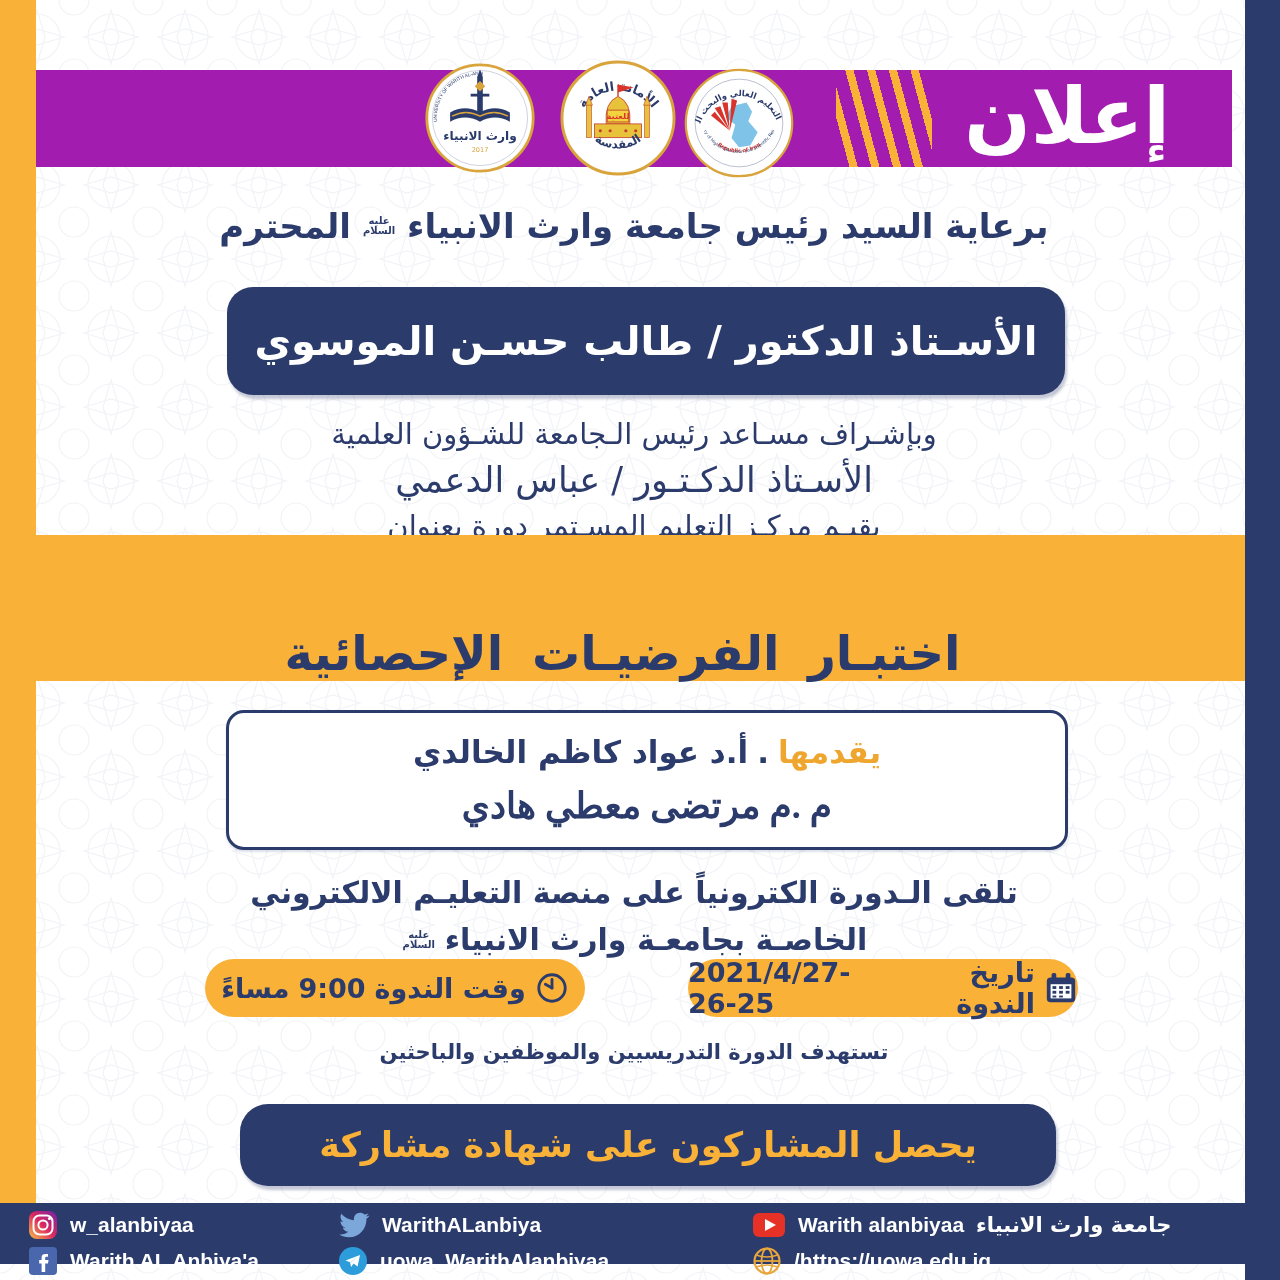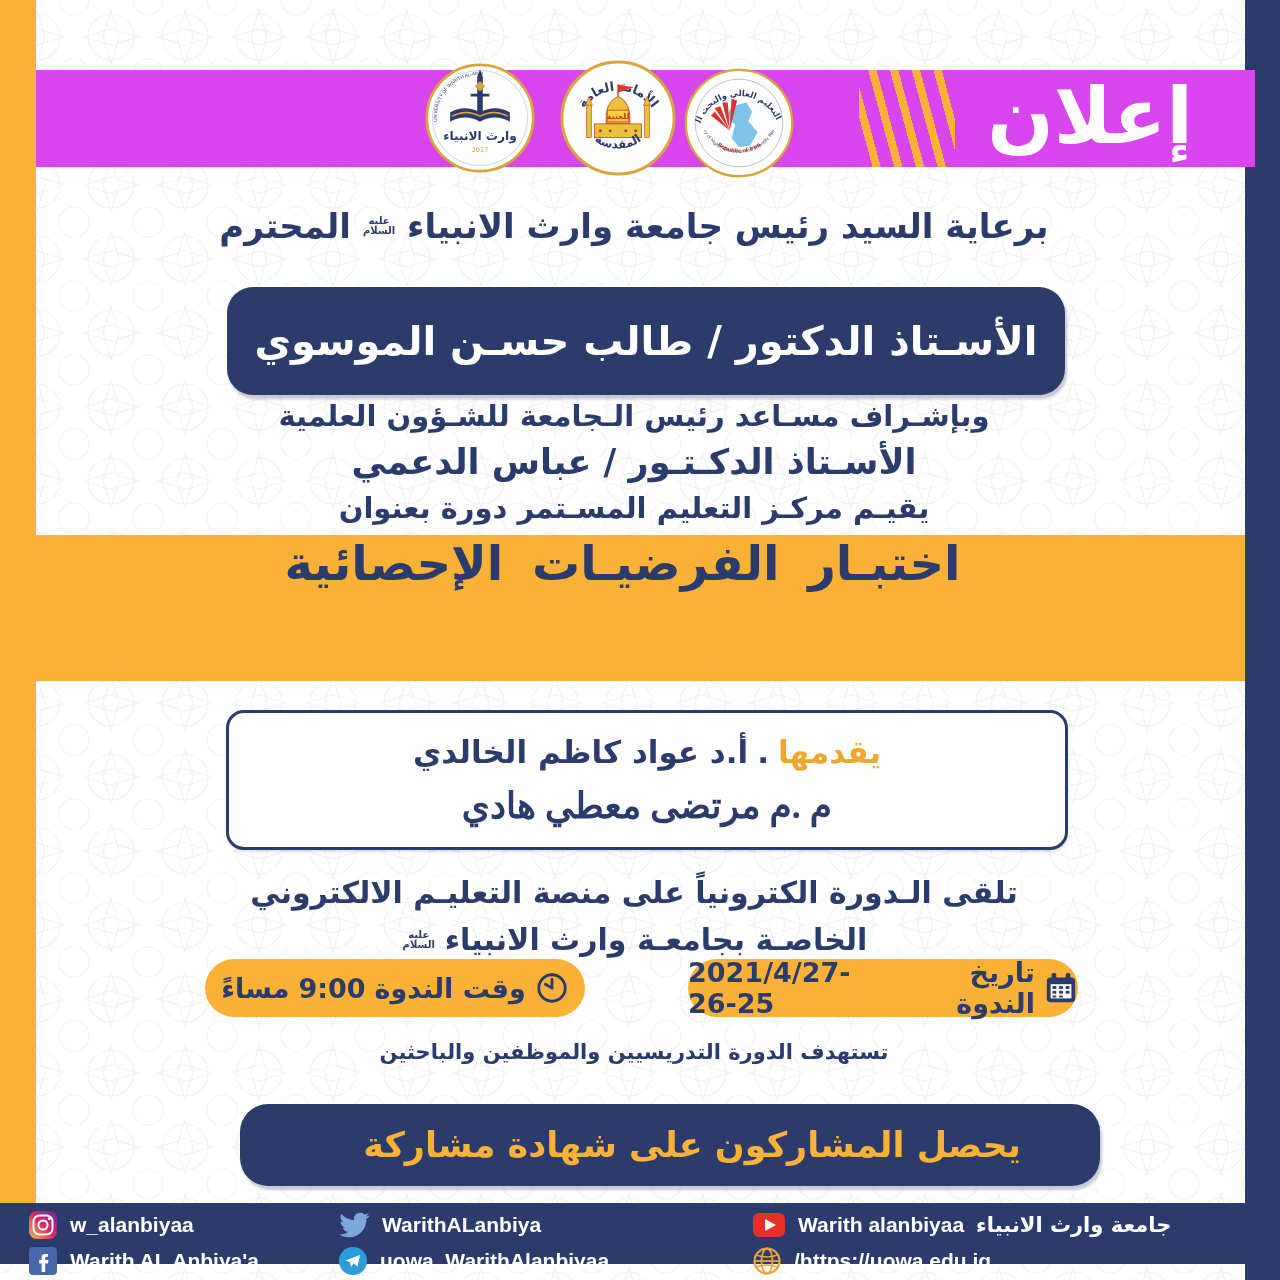--- a/index.html
+++ b/index.html
@@ -5,45 +5,45 @@
   html,body{margin:0;padding:0;background:#e8e8e8;}
   .page{position:relative;width:1280px;height:1280px;overflow:hidden;background:#ffffff;
         font-family:"DejaVu Sans",sans-serif;}
   .abs{position:absolute;}
 
   
   .left-stripe{position:absolute;left:0;top:0;width:36px;height:1203px;background:#F9B138;}
   .right-stripe{position:absolute;right:0;top:0;width:35px;height:1280px;background:#2B3B6B;}
 
   
-  .header-band{position:absolute;left:36px;top:70px;width:1196px;height:97px;background:#d946ef;padding-left:23px;}
+  .header-band{position:absolute;left:36px;top:70px;width:1196px;height:97px;background:#a21caf;}
   .diag-stripes{position:absolute;right:300px;top:0;width:96px;height:100%;
      background:repeating-linear-gradient(75deg,transparent 0 13px,#F9B138 13px 21px);}
   .announce-title{position:absolute;right:62px;top:50%;transform:translateY(-54%);
      color:#ffffff;font-size:78px;font-weight:700;direction:rtl;line-height:1;}
 
   
   .logo{position:absolute;}
   .logo svg{display:block;}
   .center-line{position:absolute;left:36px;width:1196px;text-align:center;direction:rtl;color:#2B3B6B;}
   .patronage{top:206px;font-size:34px;font-weight:700;display:flex;justify-content:center;align-items:center;gap:10px;}
   .honorific{display:inline-flex;width:36px;font-size:10px;line-height:1.02;font-weight:700;
      color:#2B3B6B;text-align:center;flex-wrap:wrap;justify-content:center;}
 
   .president-pill{position:absolute;left:227px;top:287px;width:838px;height:108px;background:#2B3B6B;
      border-radius:26px;display:flex;align-items:center;justify-content:center;direction:rtl;
      color:#fff;font-size:40px;font-weight:700;box-shadow:2px 4px 3px rgba(43,59,107,.28);}
 
-  .supervision{top:399px;font-weight:700;}
+  .supervision{top:417px;font-weight:400;}
   .supervision .l1{font-size:29px;}
   .supervision .l2{font-size:35px;margin:9px 12px;}
   .supervision .l3{font-size:29px;}
 
   .course-band{position:absolute;left:0;top:535px;width:1245px;height:146px;background:#F9B138;
-     display:flex;align-items:flex-start;justify-content:center;}
+     display:flex;align-items:flex-end;justify-content:center;}
   .course-title{color:#2B3B6B;font-size:48px;font-weight:700;direction:rtl;word-spacing:12px;}
 
   .presenters-box{position:absolute;left:226px;top:710px;width:836px;height:134px;background:#ffffff;
      border:3.5px solid #2B3B6B;border-radius:18px;display:flex;flex-direction:column;
      align-items:center;justify-content:center;gap:15px;direction:rtl;color:#2B3B6B;
      font-weight:700;box-shadow:0 2px 2px rgba(43,59,107,.15);}
   .p-line1{font-size:31px;display:flex;gap:9px;align-items:center;}
   .p-line1 .gold{color:#EFA62F;}
   .p-line2{font-size:36px;font-family:Liberation Serif, serif;}
 
@@ -54,21 +54,21 @@
      display:flex;align-items:center;justify-content:center;gap:9px;direction:rtl;
      color:#2B3B6B;font-size:27px;font-weight:700;}
   .date-pill{left:688px;width:390px;}
   .time-pill{left:205px;width:380px;}
   .num{direction:ltr;unicode-bidi:isolate;}
 
   .audience{top:1040px;font-size:21px;font-weight:700;}
 
   .cert-pill{position:absolute;left:240px;top:1104px;width:816px;height:82px;background:#2B3B6B;
      border-radius:28px;display:flex;align-items:center;justify-content:center;direction:rtl;
-     color:#F9B138;font-size:35px;font-weight:700;box-shadow:2px 4px 3px rgba(43,59,107,.28);padding-left:44px;}
+     color:#F9B138;font-size:35px;font-weight:700;box-shadow:2px 4px 3px rgba(43,59,107,.28);}
 
   
   .footer{position:absolute;left:0;top:1203px;width:1280px;height:61px;background:#2B3B6B;}
   .social-row{position:absolute;display:flex;align-items:center;gap:12px;height:32px;
      color:#ffffff;font-family:"Liberation Sans",sans-serif;font-size:21px;font-weight:700;white-space:nowrap;}
   .social-row .ar{font-family:"DejaVu Sans",sans-serif;font-size:21px;direction:rtl;}
   .r1{top:6px;} .r2{top:42px;}
   .c1{left:28px;} .c2{left:338px;} .c3{left:752px;justify-content:flex-end;}
   .icon{display:inline-flex;}
 </style>

